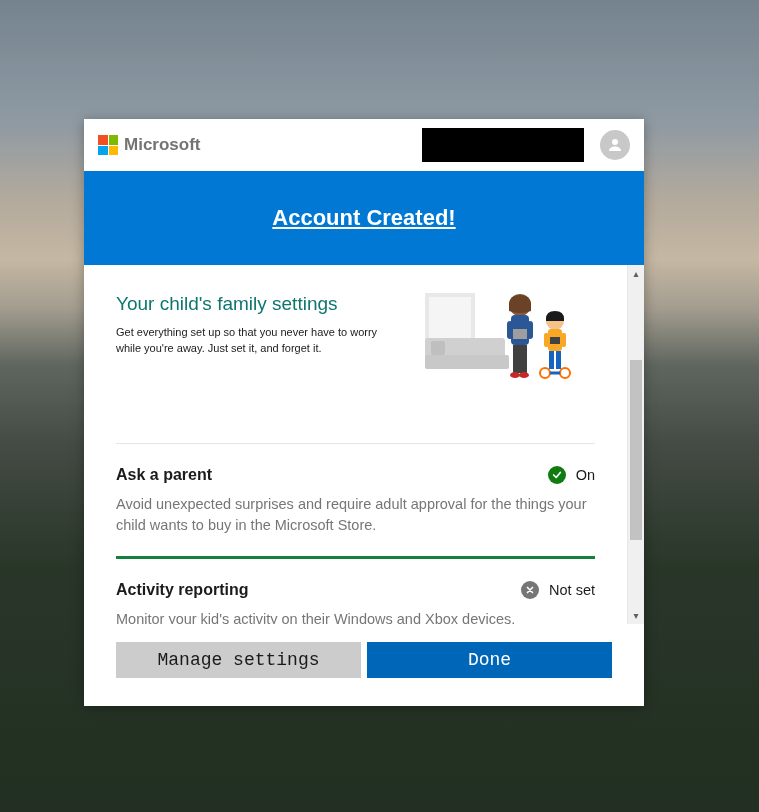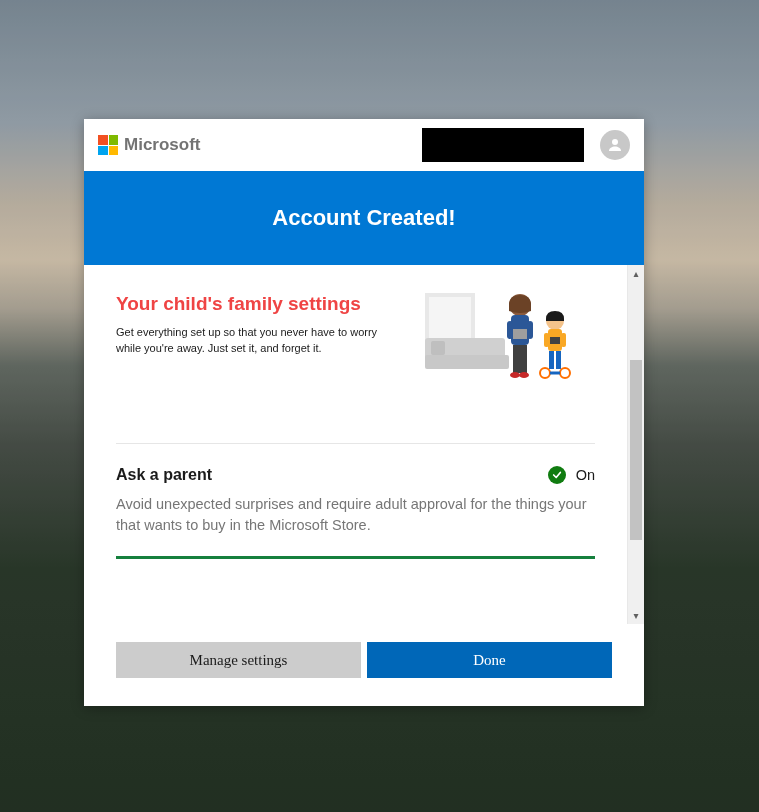--- a/index.html
+++ b/index.html
@@ -49,21 +49,21 @@
     background: #c8c8c8;
     display: flex; align-items: center; justify-content: center;
     margin-left: 8px;
     cursor: pointer;
   }
   .banner {
     height: 94px;
     background: #0078d4;
     color: #fff;
     display: flex; align-items: center; justify-content: center;
-    font-size: 22px; font-weight: 600;
+    font-size: 22px; font-weight: 600; text-decoration: underline;
   }
   .content-wrap {
     flex: 1;
     display: flex;
     overflow: hidden;
   }
   .content {
     flex: 1;
     padding: 28px 32px 10px 32px;
     overflow-y: auto;
@@ -89,21 +89,21 @@
     background: #c2c2c2;
     cursor: pointer;
   }
   .intro {
     display: flex;
     gap: 20px;
     padding-bottom: 40px;
     border-bottom: 1px solid #e6e6e6;
   }
   .intro-text { flex: 1; }
-  .intro-text h2 { font-size: 19px; font-weight: 700; color: #ef4444; margin-bottom: 10px; }
+  .intro-text h2 { font-size: 19px; font-weight: 400; color: #0f766e; margin-bottom: 10px; }
   .intro-text p { font-size: 11px; color: #1b1b1b; line-height: 1.45; max-width: 280px; }
   .illus { width: 170px; height: 110px; position: relative; flex-shrink:0; }
   .setting {
     padding: 22px 0 20px 0;
     border-bottom: 3px solid #15803d;
   }
   .setting-head {
     display: flex; align-items: center; justify-content: space-between;
     margin-bottom: 10px;
   }
@@ -113,23 +113,23 @@
   .status-icon.on { background:#107c10; }
   .status-icon.off { background:#767676; }
   .setting p { font-size: 14.5px; color: #767676; line-height: 1.45; }
   .footer {
     padding: 18px 32px 28px 32px;
     display: flex; gap: 6px;
   }
   .btn {
     flex: 1; height: 36px;
     border: none;
-    font-size: 15px;
-    cursor: pointer;
-    font-family: Liberation Serif, serif;
+    font-size: 18px;
+    cursor: pointer;
+    font-family: Liberation Mono, monospace;
   }
   .btn-secondary { background: #cccccc; color: #1b1b1b; }
   .btn-primary { background: #0067b8; color: #fff; font-weight: 400; text-align: center; }
 </style>
 </head>
 <body>
 
 <div class="bg-overlay"></div>
 
 <div class="dialog">
@@ -207,23 +207,37 @@
           <h3>Ask a parent</h3>
           <div class="status">
             <div class="status-icon on">
               <svg width="10" height="10" viewBox="0 0 12 12">
                   <path d="M2 6 L5 9 L10 3" stroke="#fff" stroke-width="2" fill="none" stroke-linecap="round" stroke-linejoin="round"></path>
                 </svg>
             </div>
             <span>On</span>
           </div>
         </div>
-        <p>Avoid unexpected surprises and require adult approval for the things your that wants to buy in the Microsoft Store.</p>
-      </div>
-
+        <p>Avoid unexpected surprises and require adult approval for the things your child wants to buy in the Microsoft Store.</p>
+      </div>
+
+      <div class="setting">
+        <div class="setting-head">
+          <h3>Activity reporting</h3>
+          <div class="status">
+            <div class="status-icon off">
+              <svg width="10" height="10" viewBox="0 0 12 12">
+                  <path d="M3 3 L9 9 M9 3 L3 9" stroke="#fff" stroke-width="2" stroke-linecap="round"></path>
+                </svg>
+            </div>
+            <span>Not set</span>
+          </div>
+        </div>
+        <p>Monitor your kid's activity on their Windows and Xbox devices.</p>
+      </div>
 
     </div>
     <div class="scroll-track">
       <div class="scroll-arrow up">▴</div>
       <div class="scroll-thumb"></div>
       <div class="scroll-arrow down">▾</div>
     </div>
   </div>
 
   <div class="footer">

